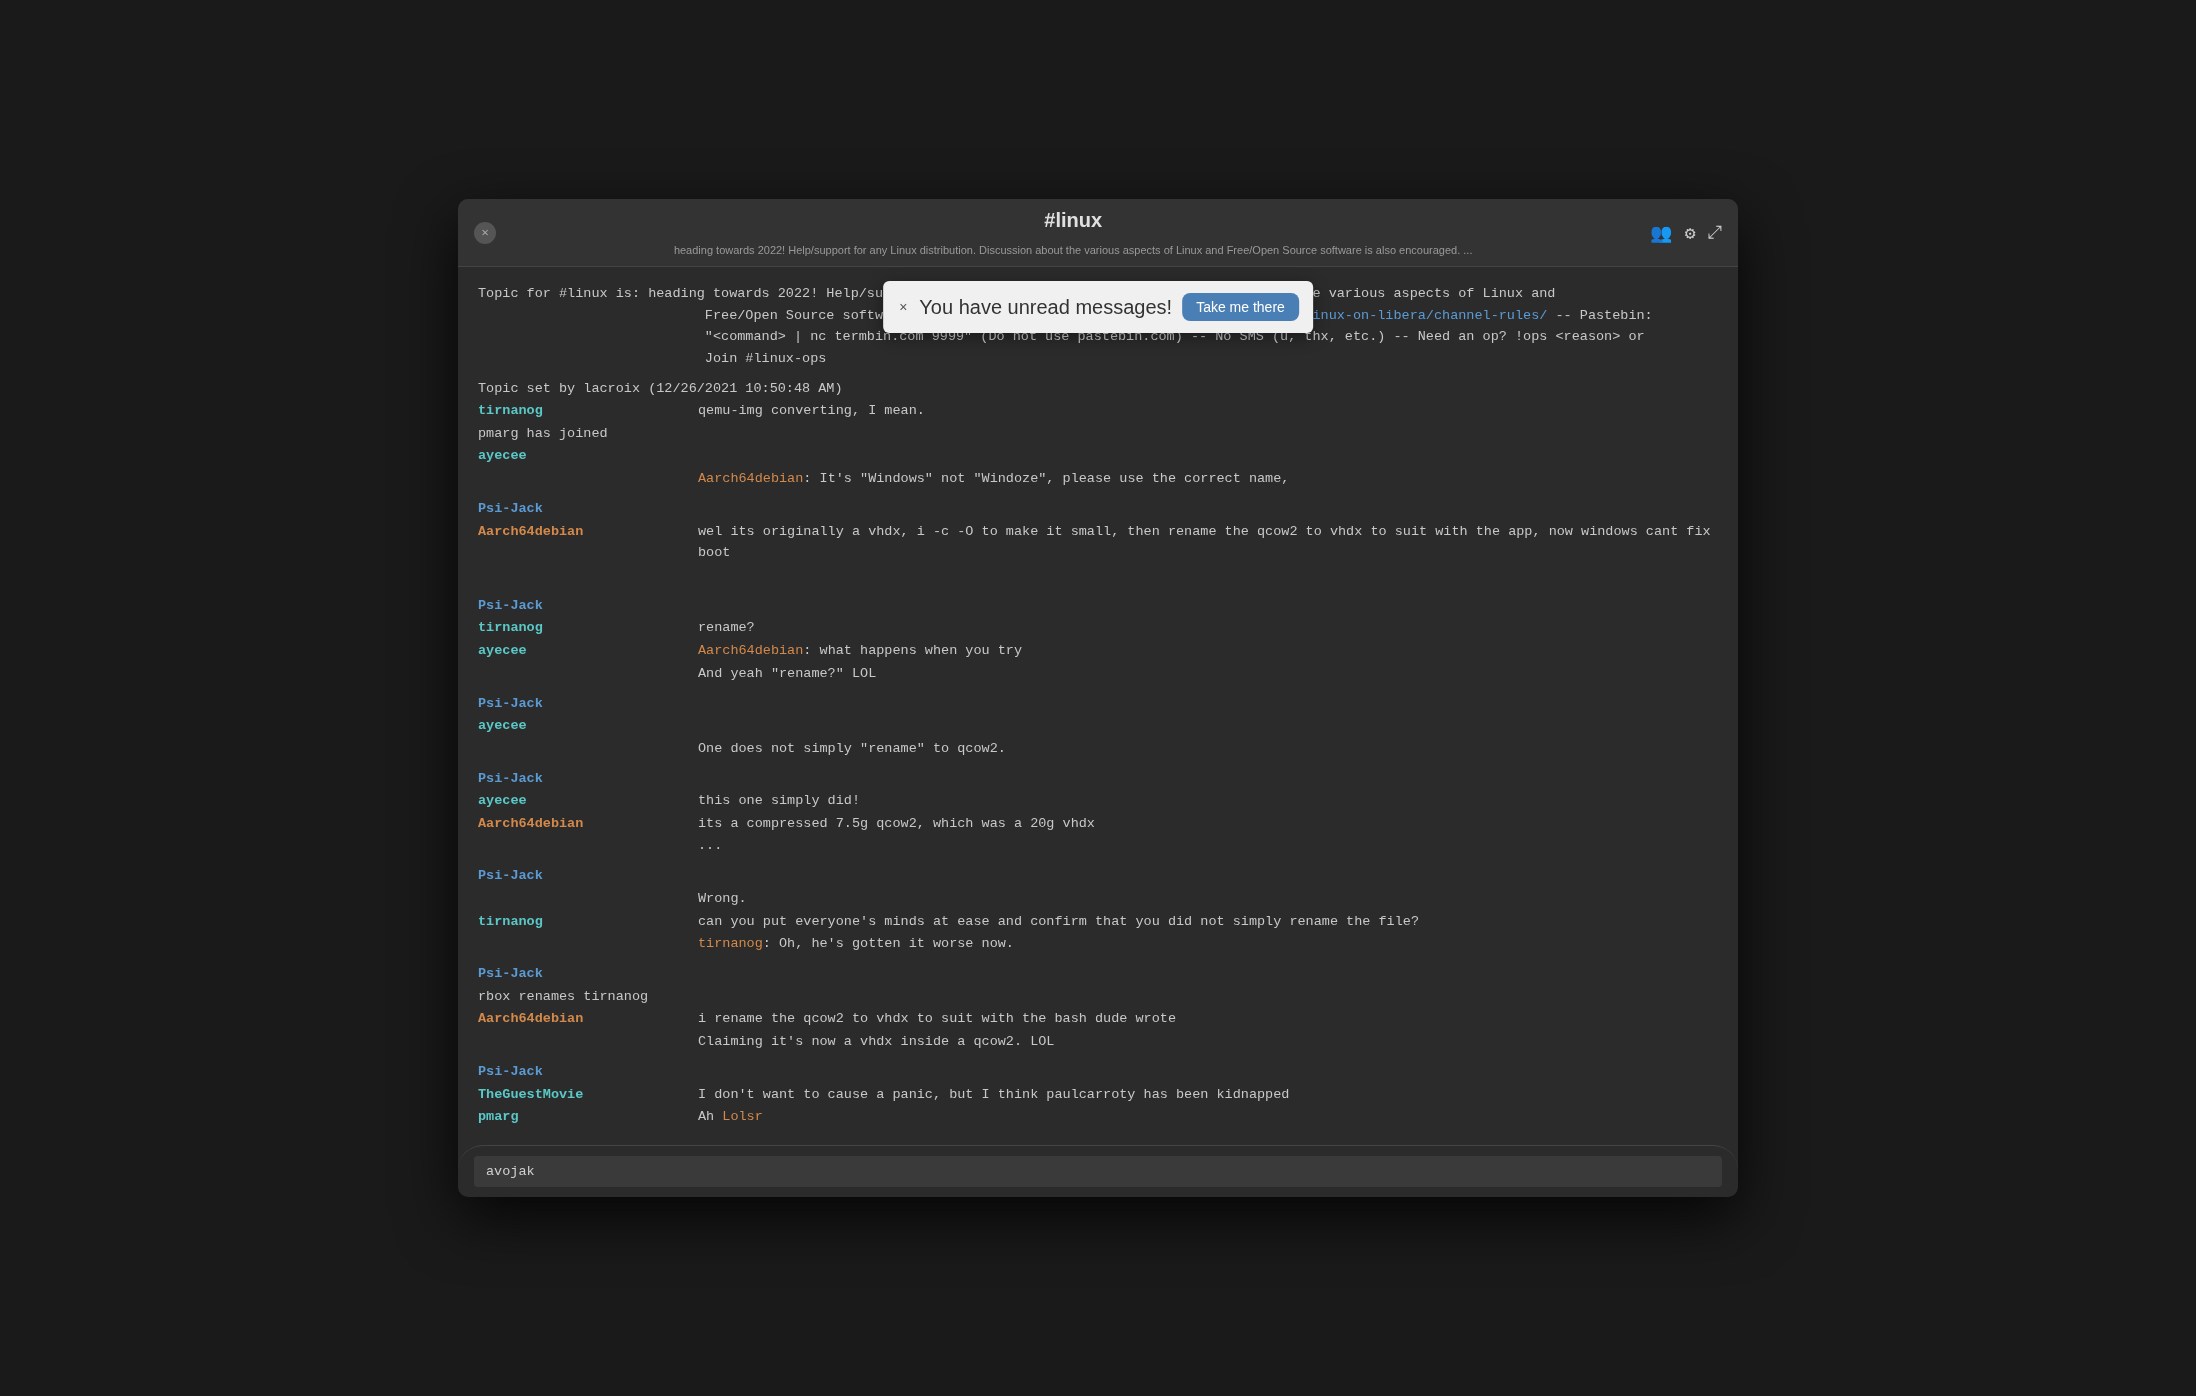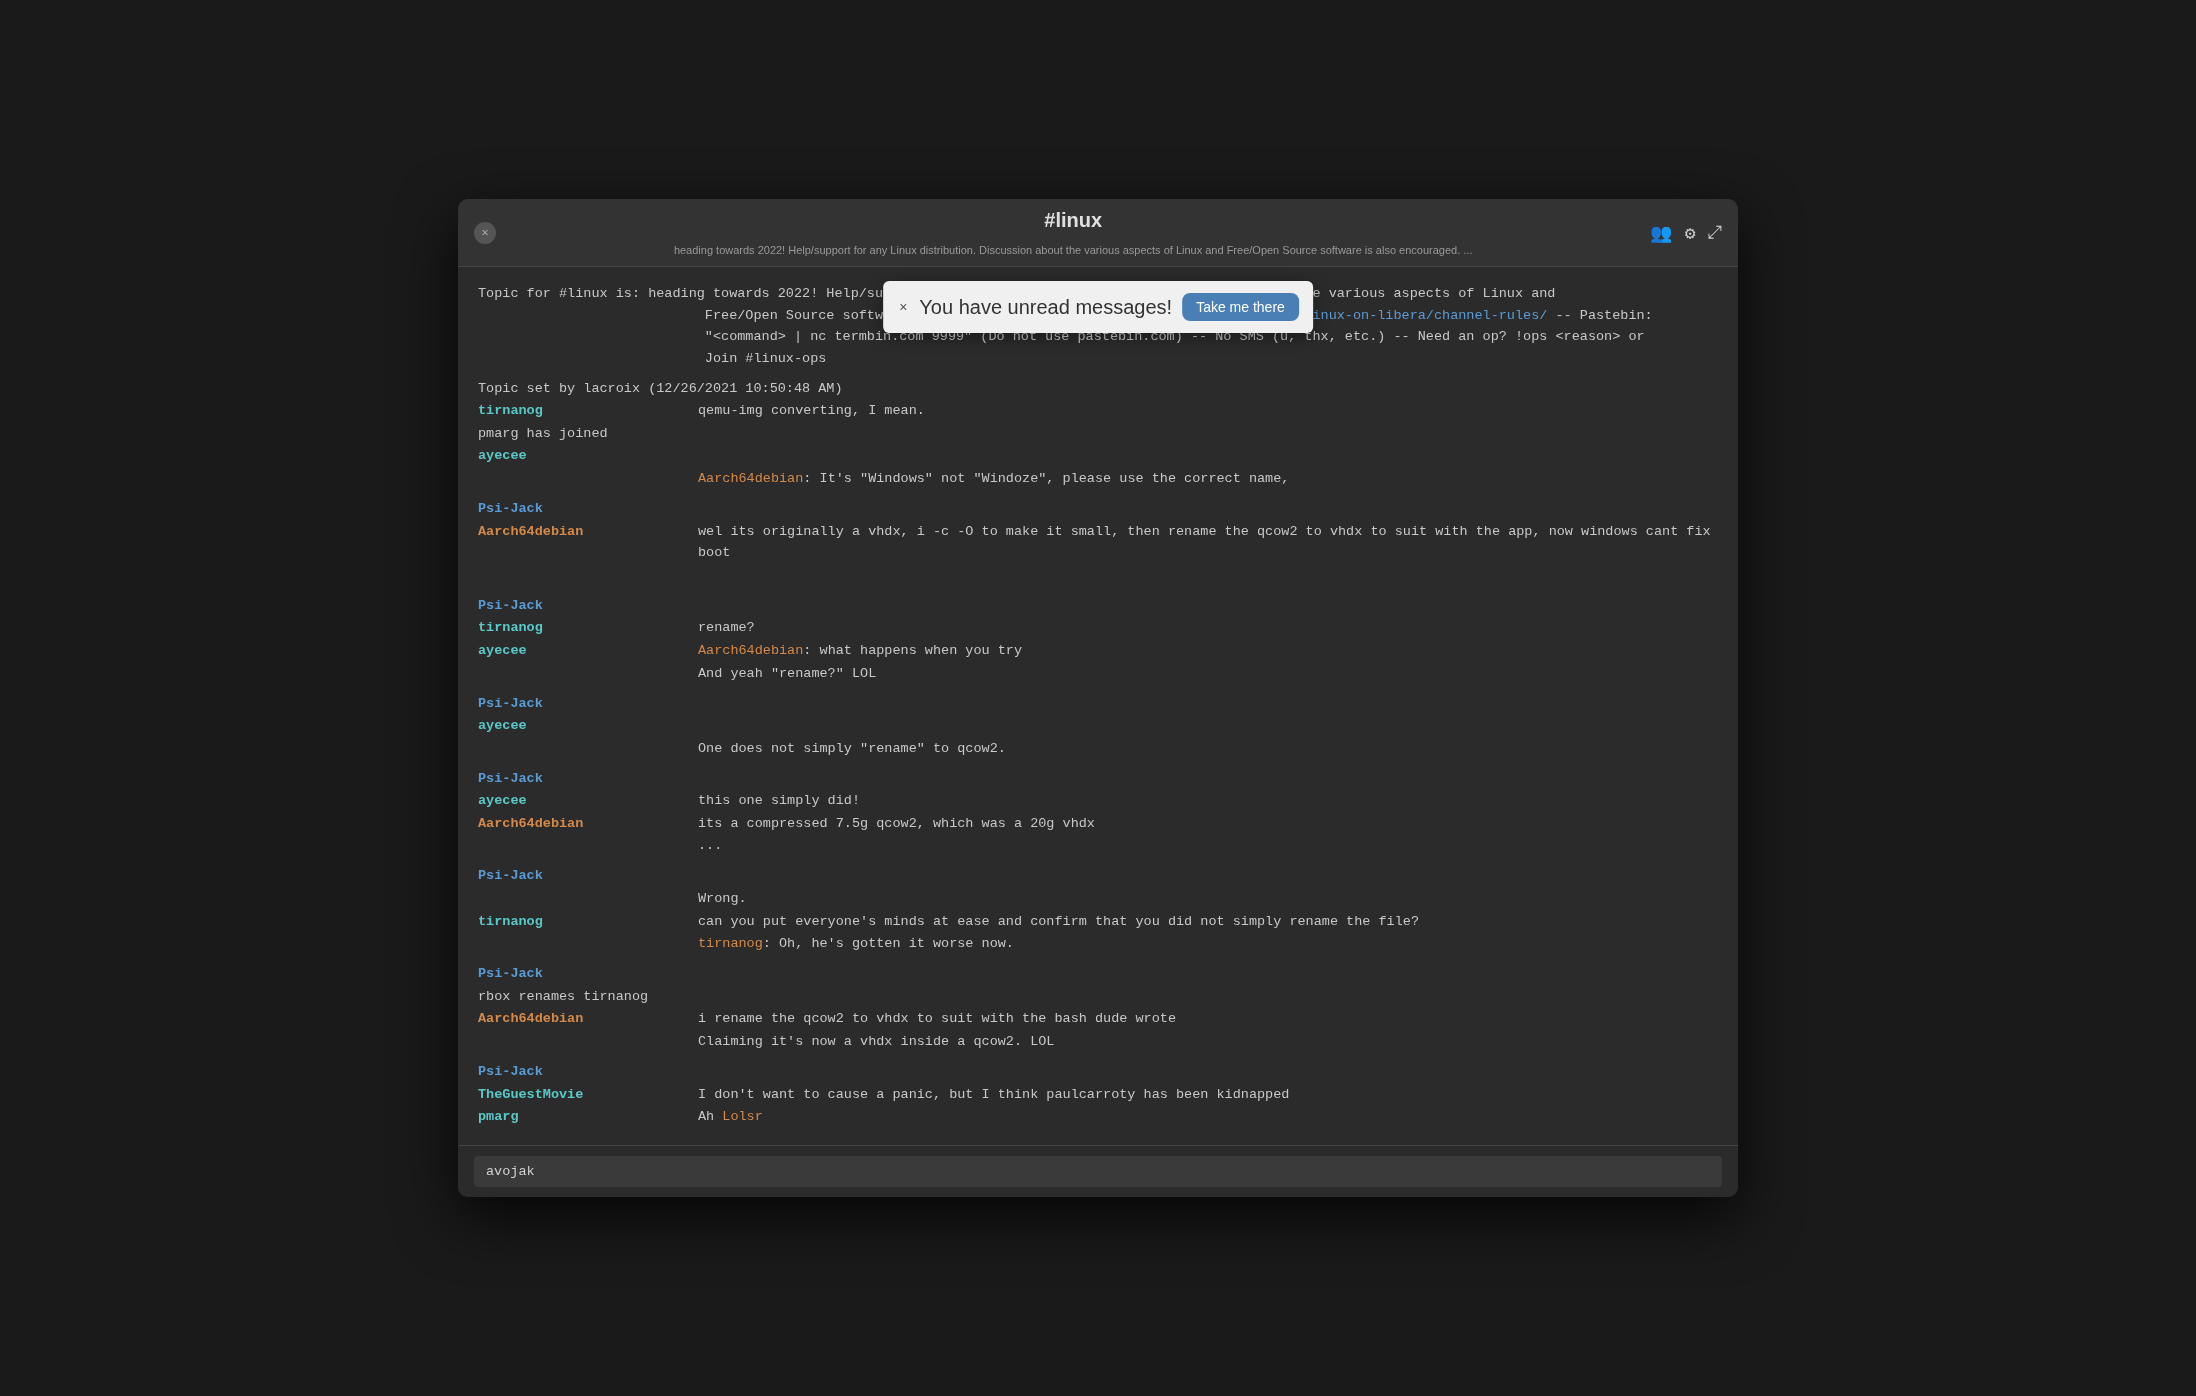--- a/index.html
+++ b/index.html
@@ -145,20 +145,21 @@
       border-radius: 8px;
       padding: 6px 14px;
       font-size: 14px;
       cursor: pointer;
       font-family: sans-serif;
     }
     .input-bar {
       background: #2b2b2b;
       border-top: 1px solid #444;
       padding: 10px 16px;
+      border-radius: 25px;
     }
     .input-field {
       background: #3a3a3a;
       border: none;
       border-radius: 4px;
       width: 100%;
       padding: 8px 12px;
       color: #d0d0d0;
       font-family: 'Courier New', Courier, monospace;
       font-size: 13.5px;

